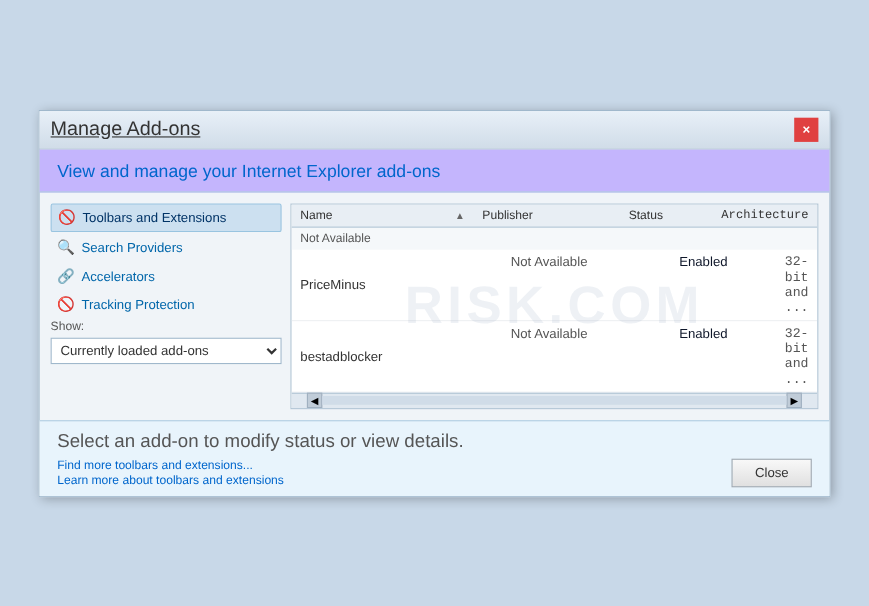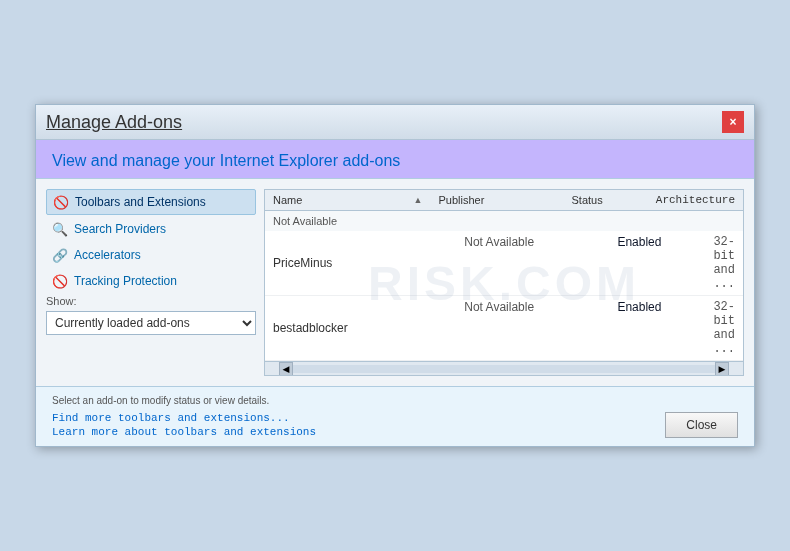--- a/index.html
+++ b/index.html
@@ -185,34 +185,33 @@
       display: flex; align-items: center; justify-content: center;
       font-size: 9px; cursor: pointer;
     }
     .footer-section {
       padding: 8px 16px;
       background: #e8f4fc;
       border-top: 1px solid #b0cce0;
     }
     .footer-info {
       color: #555;
-      font-size: 10px;
+      font-size: 17px;
       margin-bottom: 4px;
     }
     .footer-bottom {
       display: flex;
       justify-content: space-between;
       align-items: center;
       margin-top: 6px;
     }
     .footer-links {
       display: flex;
       flex-direction: column;
       gap: 2px;
-      font-family: Liberation Mono, monospace;
     }
     .footer-link {
       color: #0066cc;
       font-size: 11px;
       cursor: pointer;
       text-decoration: none;
     }
     .close-button {
       background: linear-gradient(to bottom, #f8f8f8, #e0e0e0);
       border: 1px solid #a0a8b0;

